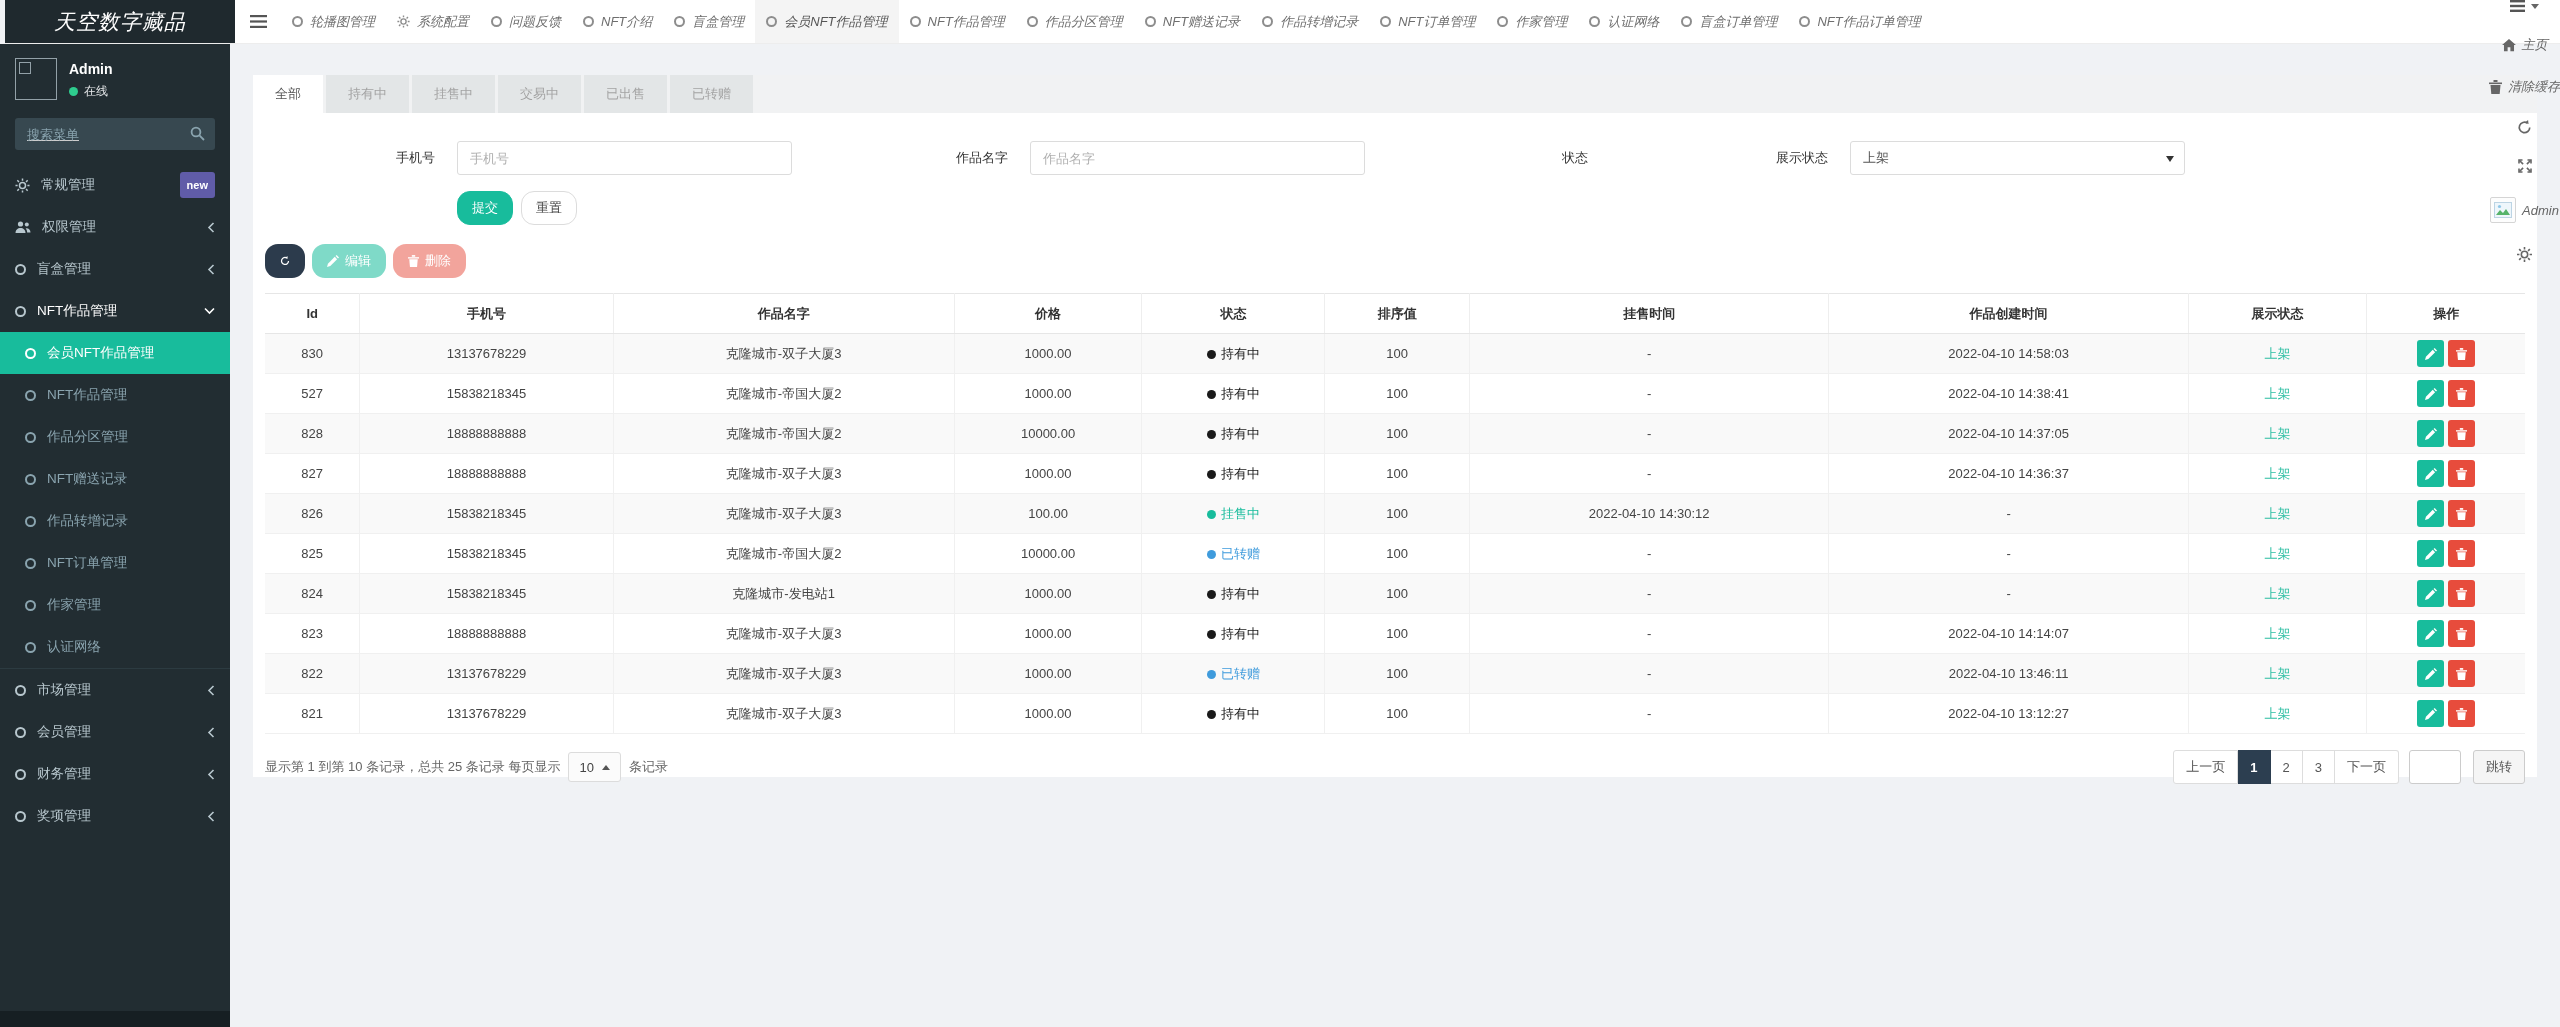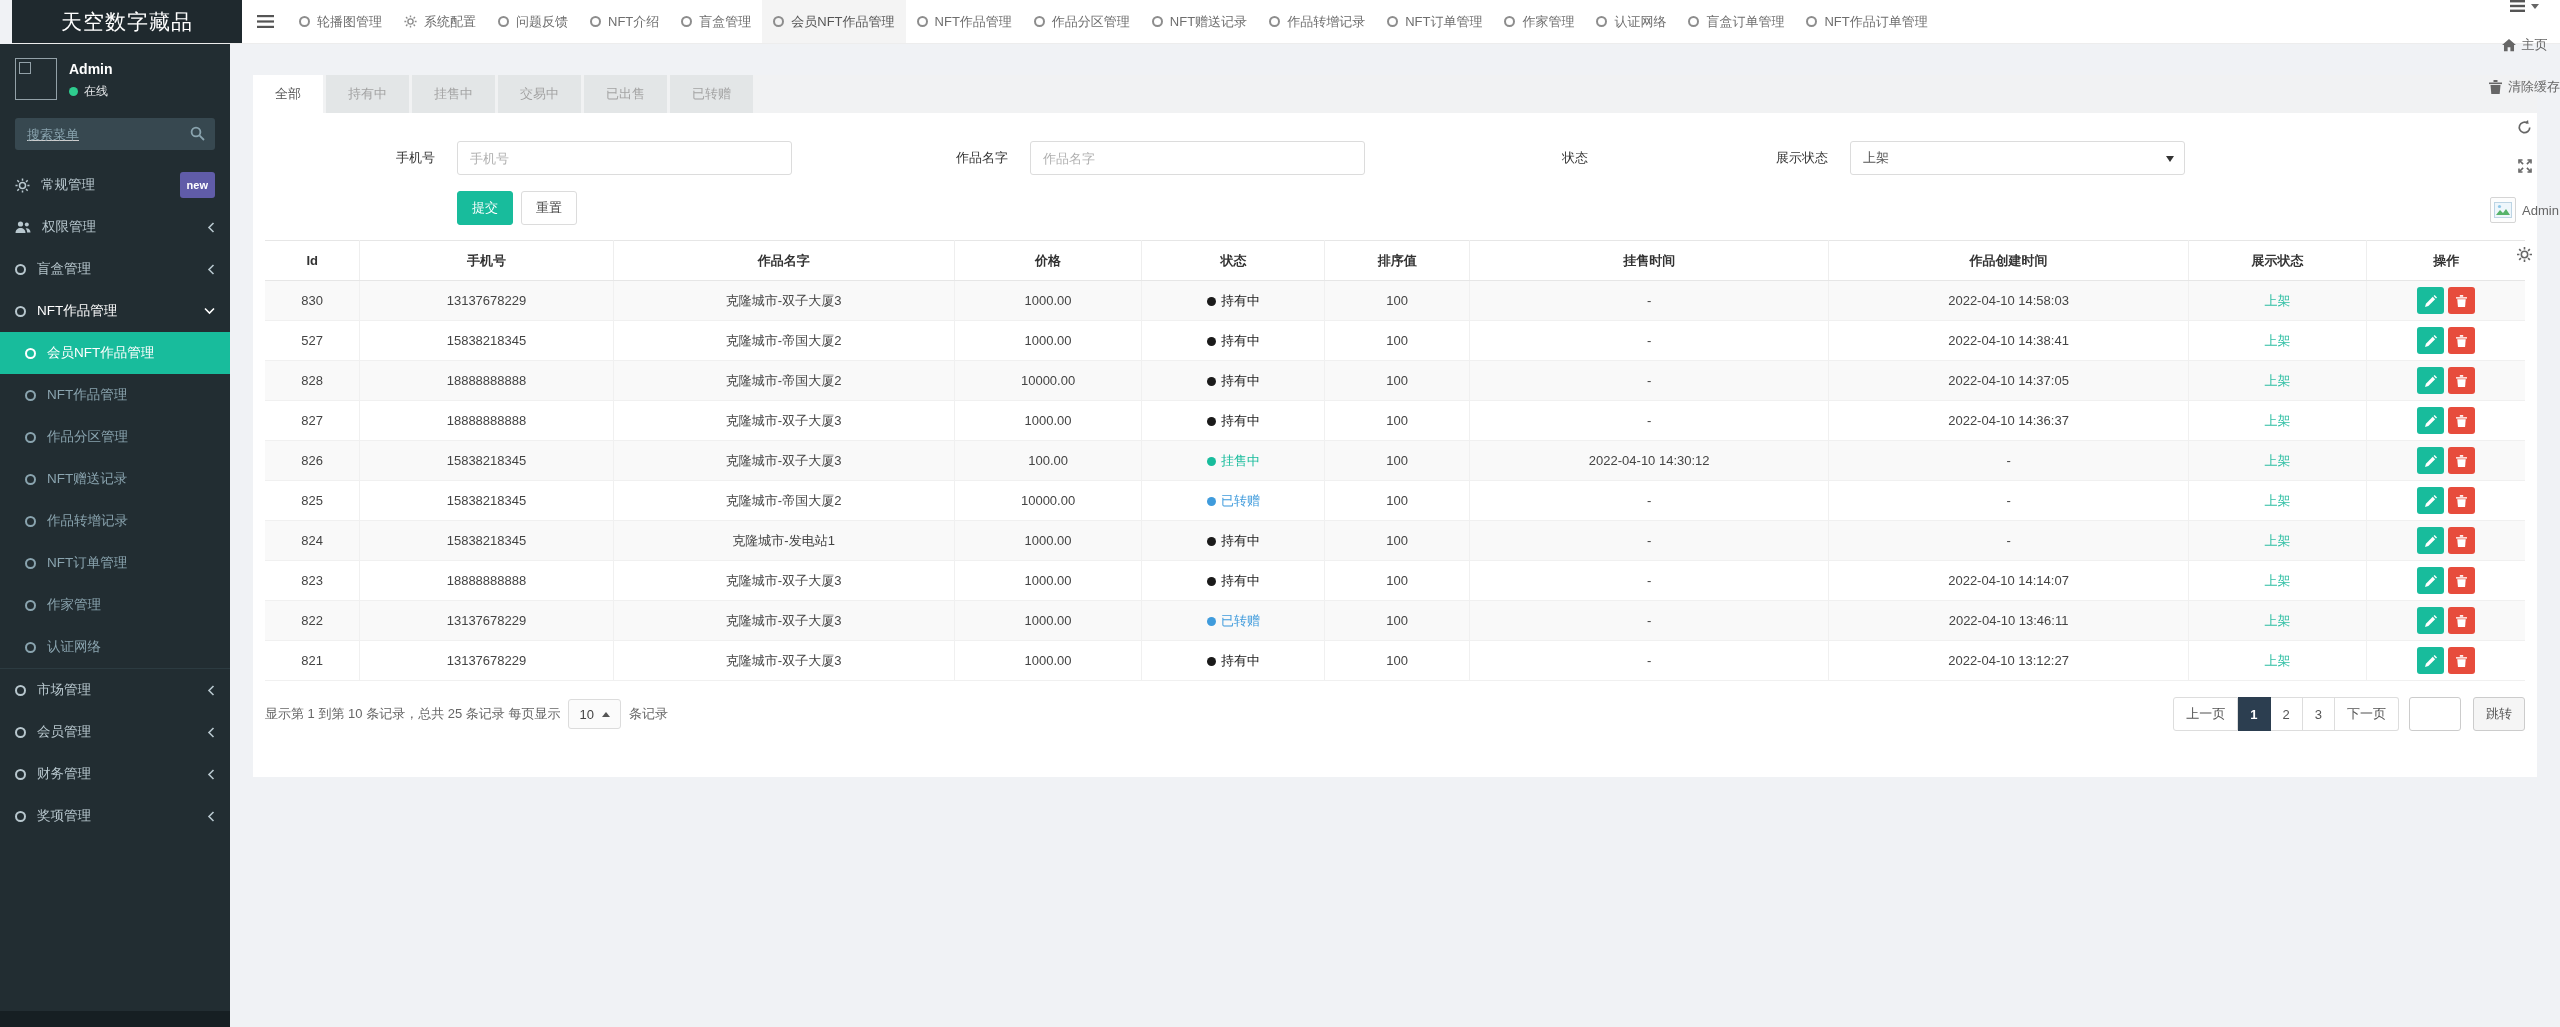--- a/index.html
+++ b/index.html
@@ -1,21 +1,21 @@
 <!DOCTYPE html>
 <html><head>
 <meta charset="utf-8">
 <style>
   * { margin:0; padding:0; box-sizing:border-box; }
   html,body { width:2560px; height:1027px; overflow:hidden; }
   body { font-family:"Liberation Sans","DejaVu Sans",sans-serif; background:#f0f2f5; font-size:13px; }
   svg { display:block; }
 
   
-  .navbar { position:fixed; top:0; left:12px; right:0; height:44px; background:#fff; display:flex; align-items:stretch; z-index:50; border-bottom:1px solid #ededed; }
+  .navbar { position:fixed; top:0; left:5px; right:0; height:44px; background:#fff; display:flex; align-items:stretch; z-index:50; border-bottom:1px solid #ededed;font-style:italic; }
   .brand { width:230px; background:#1f292e; color:#fff; font-size:21px; display:flex; align-items:center; justify-content:center; letter-spacing:1px; flex:0 0 auto; cursor:pointer; }
   .hamburger { width:46px; display:flex; align-items:center; justify-content:center; cursor:pointer; color:#555; }
   .topnav { display:flex; align-items:stretch; }
   .nav-item { display:flex; align-items:center; gap:7px; padding:0 11px; color:#6e6e6e; font-size:13px; cursor:pointer; white-space:nowrap; }
   .nav-item.active { background:#f4f4f4; color:#555; }
   .o-circle { width:11px; height:11px; border:2px solid #8d8d8d; border-radius:50%; flex:0 0 auto; }
   .nav-right { margin-left:auto; display:flex; align-items:center; gap:24px; color:#666;flex-direction:column; }
   .nav-right .nr-item { display:flex; align-items:center; gap:6px; cursor:pointer; white-space:nowrap; }
   .caret-down { width:0; height:0; border-left:4px solid transparent; border-right:4px solid transparent; border-top:5px solid #666; }
   .caret-up { width:0; height:0; border-left:4px solid transparent; border-right:4px solid transparent; border-bottom:5px solid #555; }
@@ -54,21 +54,21 @@
 
   
   .filter-row { display:flex; align-items:center; padding-top:28px; height:62px; }
   .f-label { font-size:13px; color:#333; text-align:right; padding-right:22px; white-space:nowrap; }
   .w1 { width:192px; } .w2 { width:238px; } .w3 { width:245px; } .w4 { width:240px; }
   .f-input { width:335px; height:34px; border:1px solid #dcdcdc; border-radius:3px; padding:0 12px; font-size:13px; color:#555; font-family:inherit; }
   .f-input::placeholder { color:#b0b0b0; }
   .f-select { position:relative; width:335px; height:34px; border:1px solid #dcdcdc; border-radius:3px; display:flex; align-items:center; padding:0 12px; font-size:13px; color:#555; cursor:pointer; background:#fff; }
   .f-select .sel-caret { position:absolute; right:10px; top:14px; width:0; height:0; border-left:4px solid transparent; border-right:4px solid transparent; border-top:6px solid #333; }
   .btn-row { display:flex; gap:8px; padding-left:192px; margin-top:16px; }
-  .btn { height:17px; display:inline-flex; align-items:center; justify-content:center; gap:6px; padding:16px 14px; border-radius:3px; font-size:13px; cursor:pointer; border:1px solid transparent; font-family:inherit; }
+  .btn { height:17px; display:inline-flex; align-items:center; justify-content:center; gap:6px; padding:16px 14px; border-radius:13px; font-size:13px; cursor:pointer; border:1px solid transparent; font-family:inherit; }
   .btn-submit { background:#18bc9c; color:#fff; border-color:#18bc9c; }
   .btn-reset { background:#fff; color:#444; border-color:#dcdcdc; }
 
   
   .toolbar { display:flex; gap:7px; margin-top:19px; }
   .btn-refresh { width:40px; background:#2c3b4c; color:#fff; }
   .btn-edit { background:#18bc9c; color:#fff; opacity:.55; }
   .btn-del { background:#e74c3c; color:#fff; opacity:.5; }
 
   
@@ -412,20 +412,43 @@
         <span>上架</span>
         <span class="sel-caret"></span>
       </div>
     </div>
 
     <div class="btn-row">
       <button class="btn btn-submit">提交</button>
       <button class="btn btn-reset">重置</button>
     </div>
 
+    <div class="toolbar">
+      <button class="btn btn-refresh">
+        <svg width="14" height="14" viewBox="0 0 16 16">
+            <path d="M13.6 8A5.6 5.6 0 1 1 11 3.2" fill="none" stroke="#fff" stroke-width="2"></path>
+            <path d="M11.8 0l.5 4.2-4-1.2z" fill="#fff"></path>
+          </svg>
+      </button>
+      <button class="btn btn-edit">
+        <svg width="12" height="12" viewBox="0 0 13 13">
+            <path d="M0 13l1-3.6L8.4 2l2.6 2.6L3.6 12z" fill="#fff"></path>
+            <path d="M9.3 1.1L10.4 0 13 2.6l-1.1 1.1z" fill="#fff"></path>
+          </svg>
+        <span>编辑</span>
+      </button>
+      <button class="btn btn-del">
+        <svg width="11" height="12" viewBox="0 0 13 14">
+            <path d="M0 2.5h13v1.6H0z" fill="#fff"></path>
+            <path d="M4.5 0h4v2h-4z" fill="#fff"></path>
+            <path d="M1.5 5h10l-.8 9H2.3z" fill="#fff"></path>
+          </svg>
+        <span>删除</span>
+      </button>
+    </div>
 
     <table>
       <colgroup id="cols">
           <col style="width: 4.2%;">
           <col style="width: 11.2%;">
           <col style="width: 15.1%;">
           <col style="width: 8.3%;">
           <col style="width: 8.1%;">
           <col style="width: 6.4%;">
           <col style="width: 15.9%;">

